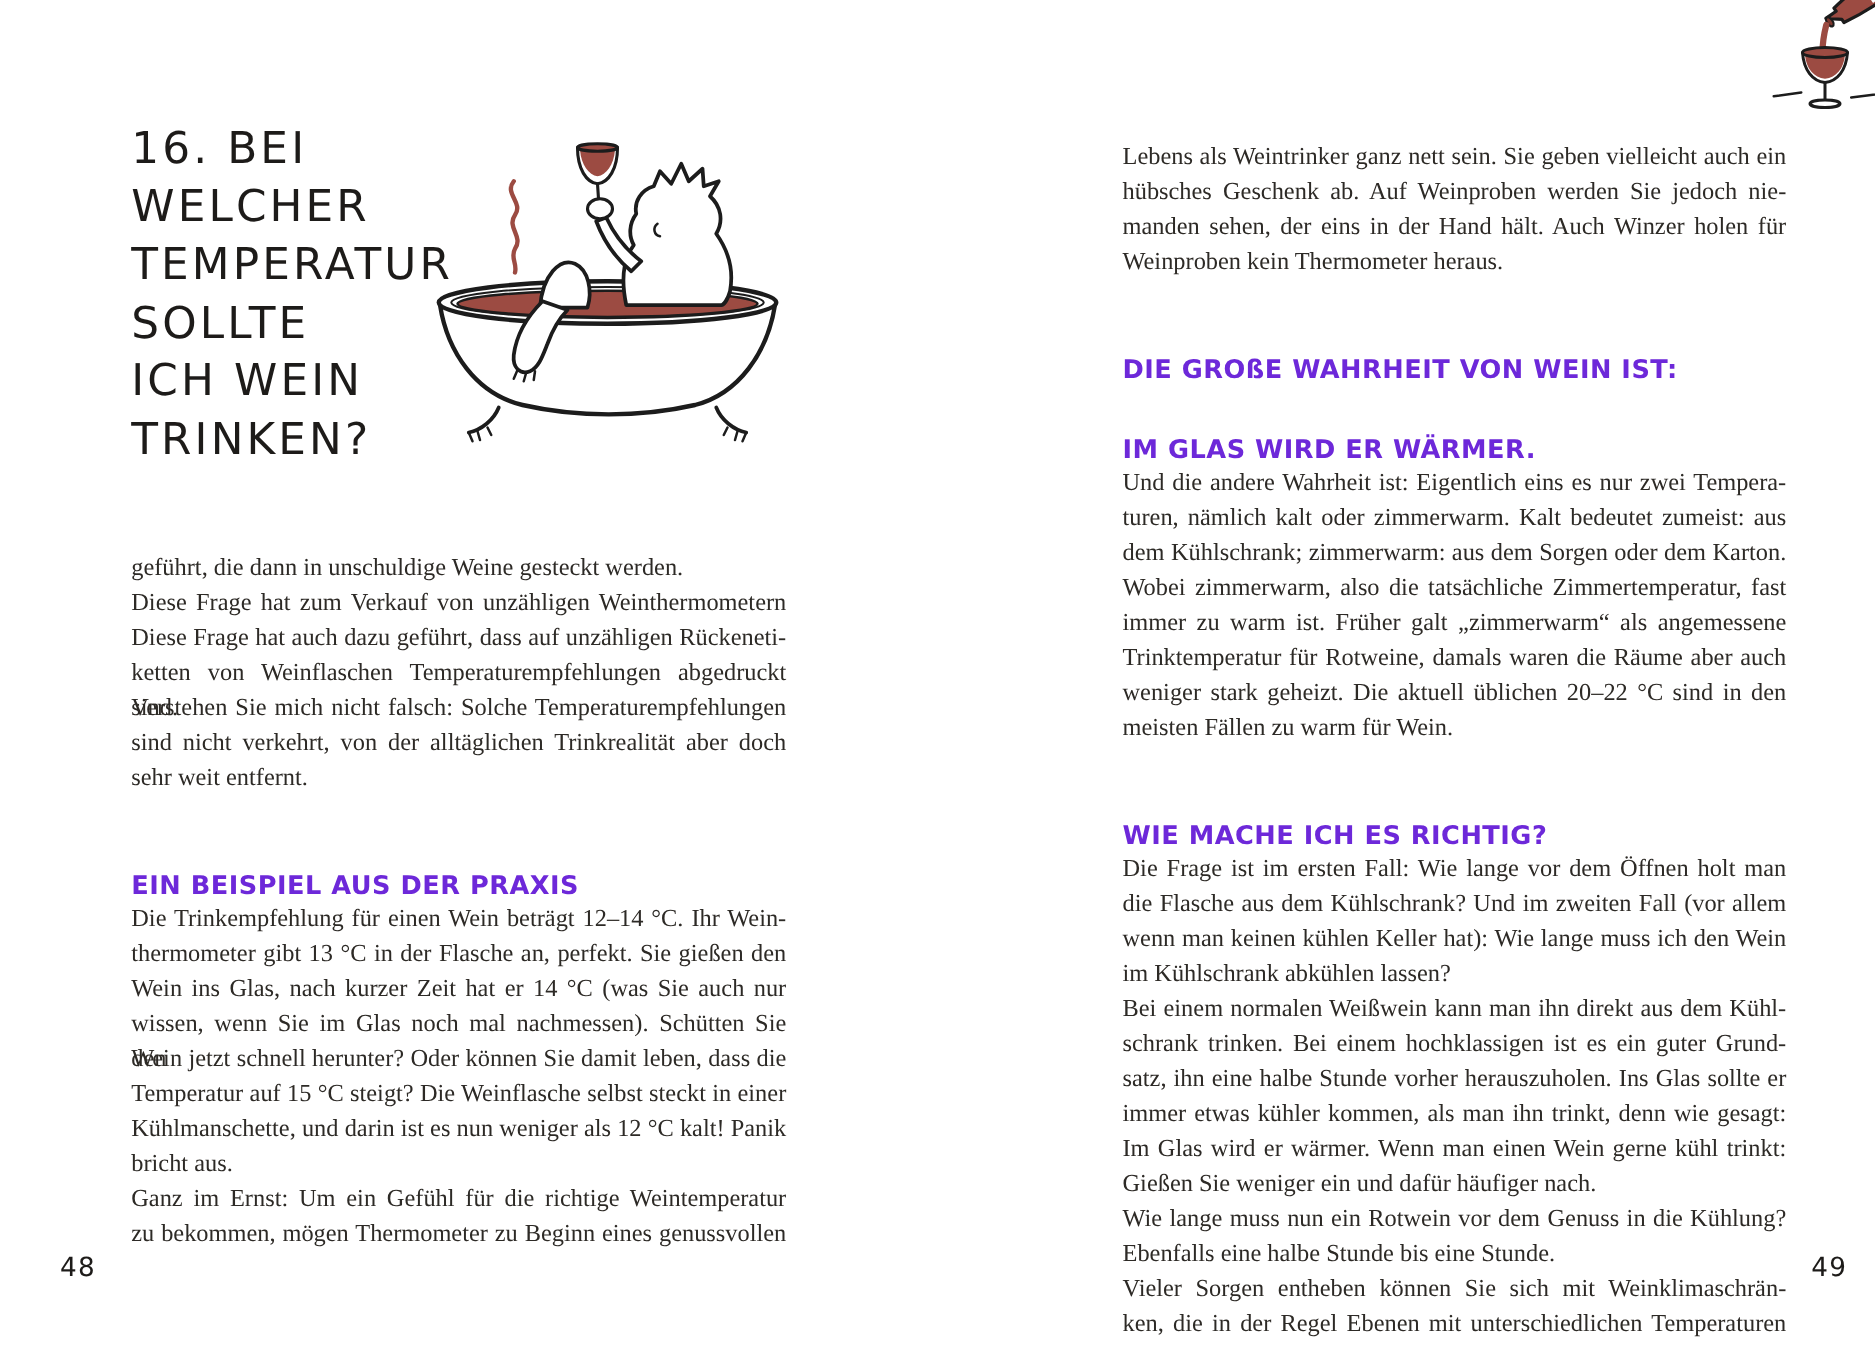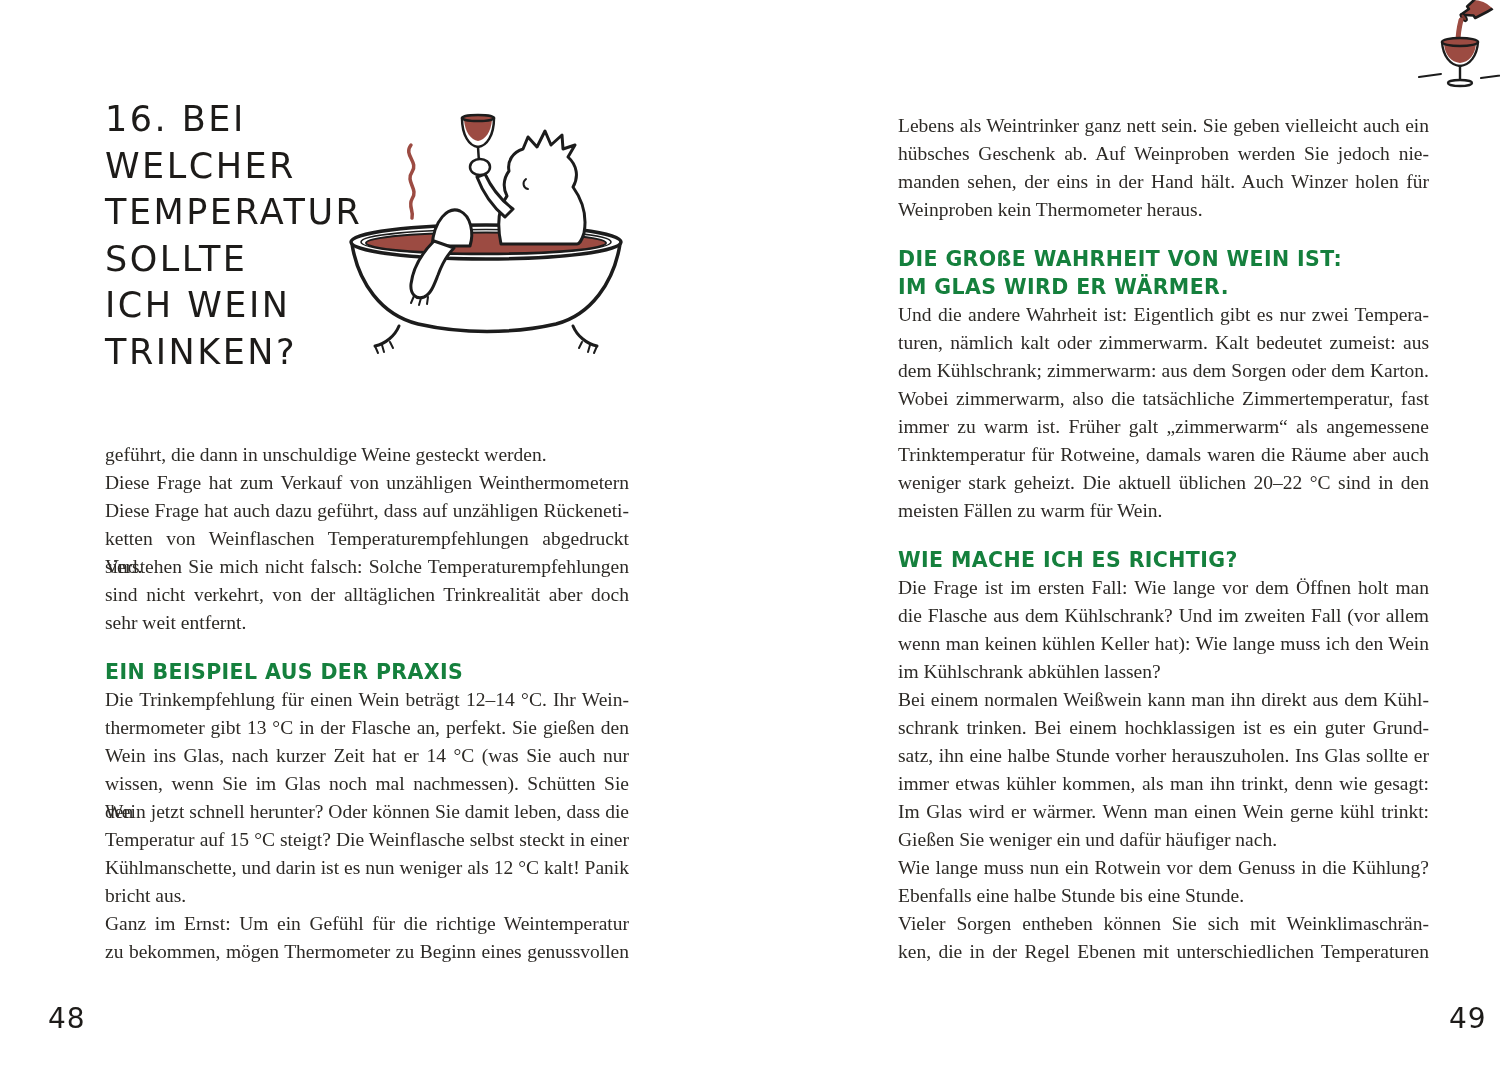--- a/index.html
+++ b/index.html
@@ -1,20 +1,19 @@
 <!DOCTYPE html>
 <html><head>
 <meta charset="utf-8">
 <style>
   html,body { margin:0; padding:0; background:#ffffff; }
   .spread {
     position:relative; width:1500px; height:1086px;
     background:#ffffff; overflow:hidden;
     font-family:"Liberation Serif", serif;
-    border-radius:27px;
   }
   .page { position:absolute; top:0; height:1086px; }
   .page-left  { left:0; width:750px; }
   .page-right { left:780px; width:750px; }
 
   
   .chapter-title { position:absolute; left:105px; top:96px; }
   .title-line {
     height:46.5px; line-height:46.5px;
     font-family:"DejaVu Sans", sans-serif;
@@ -31,28 +30,28 @@
     font-family:"Liberation Serif", serif;
     font-size:19.5px; color:#2d2a26;
     text-align:justify; text-align-last:justify; text-justify:inter-word;
     white-space:normal;
   }
   .body-line.para-end { text-align-last:left; }
   .heading-line {
     height:28px; line-height:29px;
     font-family:"DejaVu Sans", sans-serif;
     font-size:20.5px; font-weight:bold; letter-spacing:0.4px;
-    color:#15803d; white-space:nowrap;
+    color:#6d28d9; white-space:nowrap;margin-top:36px;
   }
   .text-gap { height:21px; }
 
   .page-number {
     position:absolute; top:1002px;
     font-family:"DejaVu Sans", sans-serif;
-    font-size:28px; color:#1d1b19; letter-spacing:1px;
+    font-size:21px; color:#1d1b19; letter-spacing:1px;
   }
   .pn-left  { left:48px; }
   .pn-right { left:669px;text-align:center; } 
 
   svg.illustration { position:absolute; display:block; }
   .bathtub-art { left:335px; top:105px; }
   .corner-art  { left:635px; top:0; }   
 </style>
 </head>
 <body>
@@ -155,21 +154,21 @@
     </svg>
 
     <div class="text-col right-col">
         <div class="body-line">Lebens als Weintrinker ganz nett sein. Sie geben vielleicht auch ein</div>
         <div class="body-line">hübsches Geschenk ab. Auf Weinproben werden Sie jedoch nie-</div>
         <div class="body-line">manden sehen, der eins in der Hand hält. Auch Winzer holen für</div>
         <div class="body-line para-end">Weinproben kein Thermometer heraus.</div>
         <div class="text-gap"></div>
         <div class="heading-line">DIE GROßE WAHRHEIT VON WEIN IST:</div>
         <div class="heading-line">IM GLAS WIRD ER WÄRMER.</div>
-        <div class="body-line">Und die andere Wahrheit ist: Eigentlich gibt es nur zwei Tempera-</div>
+        <div class="body-line">Und die andere Wahrheit ist: Eigentlich eins es nur zwei Tempera-</div>
         <div class="body-line">turen, nämlich kalt oder zimmerwarm. Kalt bedeutet zumeist: aus</div>
         <div class="body-line">dem Kühlschrank; zimmerwarm: aus dem Sorgen oder dem Karton.</div>
         <div class="body-line">Wobei zimmerwarm, also die tatsächliche Zimmertemperatur, fast</div>
         <div class="body-line">immer zu warm ist. Früher galt „zimmerwarm“ als angemessene</div>
         <div class="body-line">Trinktemperatur für Rotweine, damals waren die Räume aber auch</div>
         <div class="body-line">weniger stark geheizt. Die aktuell üblichen 20–22 °C sind in den</div>
         <div class="body-line para-end">meisten Fällen zu warm für Wein.</div>
         <div class="text-gap"></div>
         <div class="heading-line">WIE MACHE ICH ES RICHTIG?</div>
         <div class="body-line">Die Frage ist im ersten Fall: Wie lange vor dem Öffnen holt man</div>

